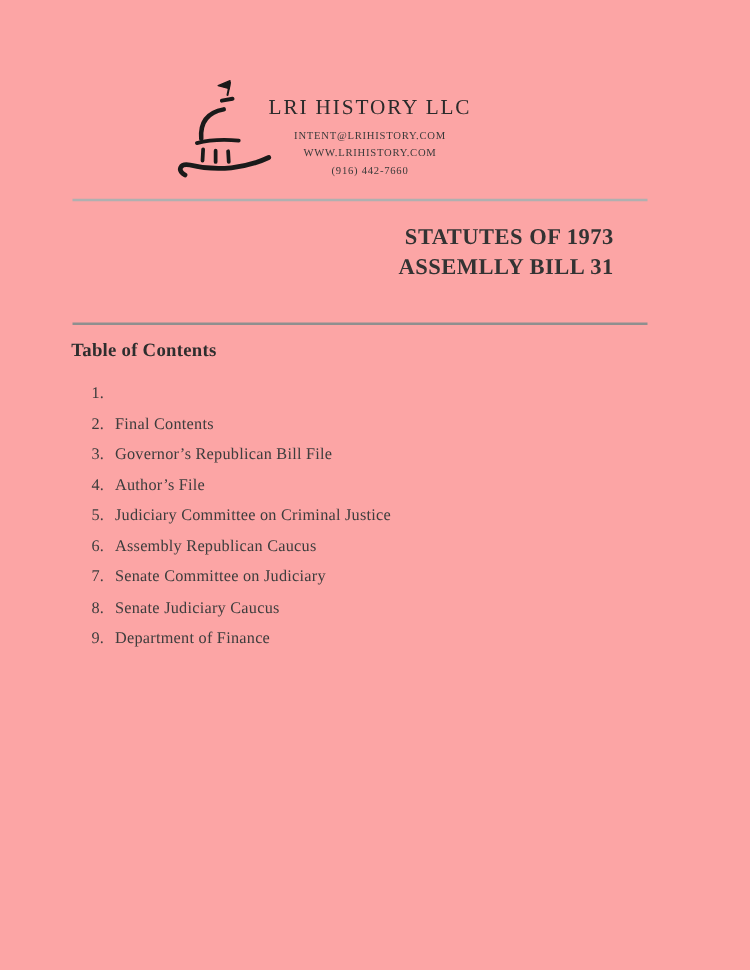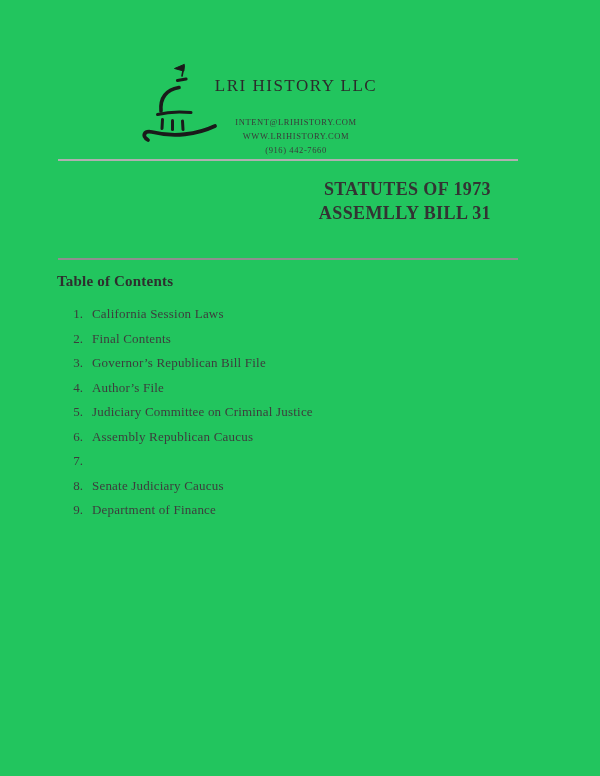--- a/index.html
+++ b/index.html
@@ -8,21 +8,21 @@
     --rule1:#b0b0b0;
     --rule2:#8f8f8f;
     --ink:#1a1a1a;
   }
   *{margin:0;padding:0;box-sizing:border-box;}
   html,body{background:#ffffff;}
   .page{
     position:relative;
     width:600px;
     height:776px;
-    background:#22c55e;
+    background:#fca5a5;
     font-family:"Liberation Serif","DejaVu Serif",serif;
     color:var(--text);
     overflow:hidden;
   }
   
   .logo{
     position:absolute;
     left:138px;
     top:60px;
     width:80px;
@@ -36,21 +36,21 @@
     text-align:center;
   }
   .company{
     font-size:17px;
     letter-spacing:1.5px;
     color:#2b2b2b;
     line-height:20px;
     white-space:nowrap;
   }
   .contact{
-    margin-top:19px;
+    margin-top:5px;
     font-size:8.5px;
     letter-spacing:0.6px;
     color:#3a3a3a;
     line-height:14px;
     text-align:center;
   }
   .contact div{white-space:nowrap;}
   
   .rule{
     position:absolute;
@@ -149,21 +149,20 @@
   </div>
 
   <hr class="rule rule-2">
 
   <h1 class="toc-title">Table of Contents</h1>
 
   <ol class="toc-list">
 
       <li class="toc-item">
         <span class="toc-number">1.</span>
-        <span class="toc-label">California Session Laws</span>
       </li>
 
       <li class="toc-item">
         <span class="toc-number">2.</span>
         <span class="toc-label">Final Contents</span>
       </li>
 
       <li class="toc-item">
         <span class="toc-number">3.</span>
         <span class="toc-label">Governor’s Republican Bill File</span>
@@ -179,20 +178,21 @@
         <span class="toc-label">Judiciary Committee on Criminal Justice</span>
       </li>
 
       <li class="toc-item">
         <span class="toc-number">6.</span>
         <span class="toc-label">Assembly Republican Caucus</span>
       </li>
 
       <li class="toc-item">
         <span class="toc-number">7.</span>
+        <span class="toc-label">Senate Committee on Judiciary</span>
       </li>
 
       <li class="toc-item">
         <span class="toc-number">8.</span>
         <span class="toc-label">Senate Judiciary Caucus</span>
       </li>
 
       <li class="toc-item">
         <span class="toc-number">9.</span>
         <span class="toc-label">Department of Finance</span>

